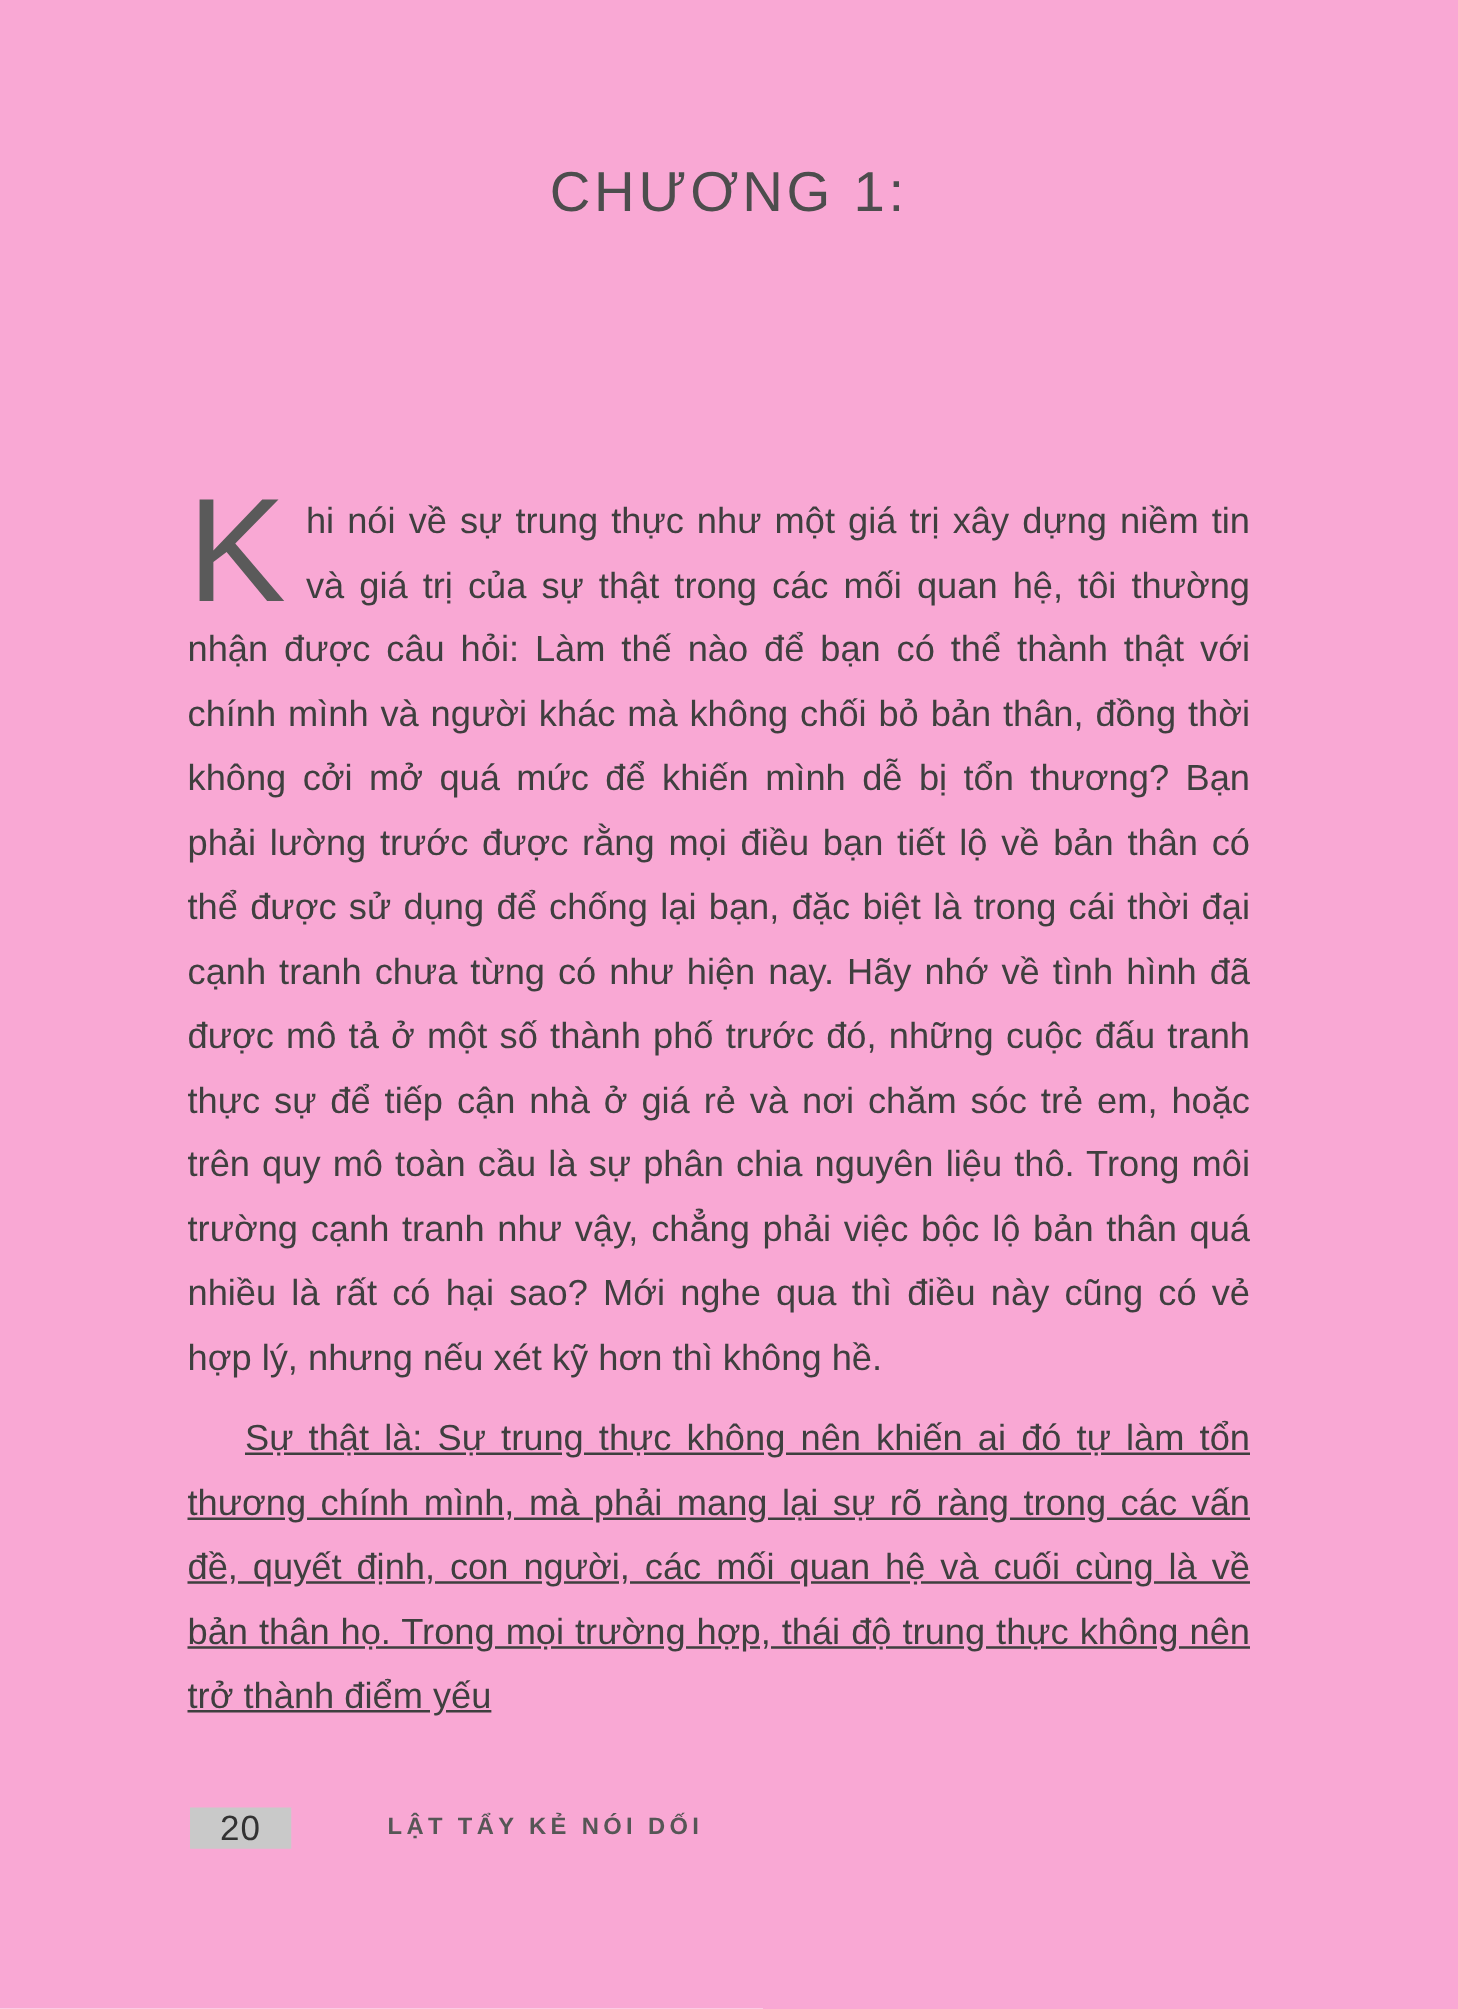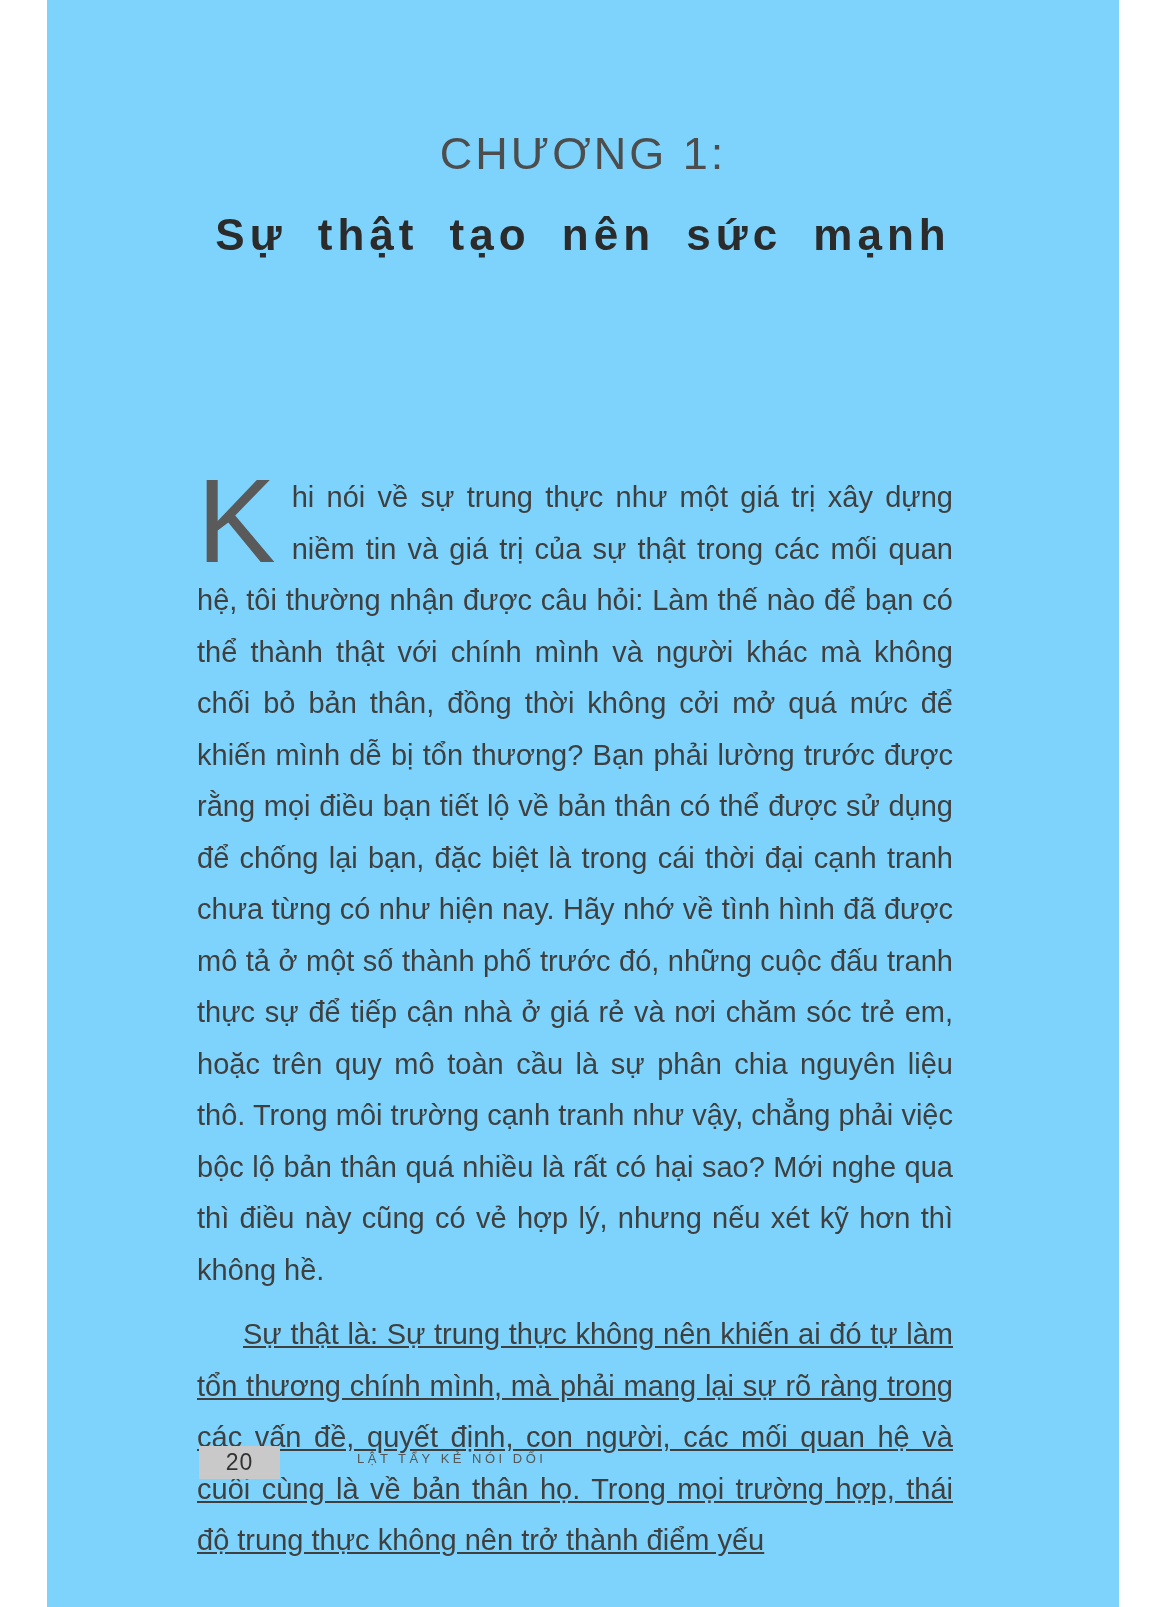--- a/index.html
+++ b/index.html
@@ -3,24 +3,24 @@
 <meta charset="utf-8">
 <style>
   * { margin: 0; padding: 0; box-sizing: border-box; }
 
   html, body {
     background: #ffffff;
   }
 
   .page {
     position: relative;
-    width: 1072px;
+    width: 1166px;
     height: 1607px;
     margin: 0 auto;
-    background: #7dd3fc;
+    background: #f9a8d4;
     font-family: "Liberation Sans", "DejaVu Sans", sans-serif;
     overflow: hidden;
   }
 
   
   .chapter-header {
     padding-top: 128px;
     text-align: center;
   }
 
@@ -78,43 +78,42 @@
   .page-num-box {
     position: absolute;
     left: 152px;
     top: 0;
     width: 81px;
     height: 33px;
     background: #c9c9c9;
     display: flex;
     align-items: center;
     justify-content: center;
-    font-size: 23px;
+    font-size: 28px;
     color: #333333;
     letter-spacing: 1px;
   }
 
   .book-title {
     position: absolute;
     left: 310px;
     top: 5px;
-    font-size: 13px;
-    font-weight: 400;
+    font-size: 19px;
+    font-weight: 700;
     letter-spacing: 3.5px;
     color: #565656;
   }
 </style>
 </head>
 <body>
 
 <div class="page">
 
   <header class="chapter-header">
     <div class="chapter-label">CHƯƠNG 1:</div>
-    <h1 class="chapter-title">Sự thật tạo nên sức mạnh</h1>
   </header>
 
   <main class="body-text">
     <p class="para para-first">
       <span class="dropcap">K</span><span>hi nói về sự trung thực như một giá trị xây dựng niềm tin và giá trị của sự thật trong các mối quan hệ, tôi thường nhận được câu hỏi: Làm thế nào để bạn có thể thành thật với chính mình và người khác mà không chối bỏ bản thân, đồng thời không cởi mở quá mức để khiến mình dễ bị tổn thương? Bạn phải lường trước được rằng mọi điều bạn tiết lộ về bản thân có thể được sử dụng để chống lại bạn, đặc biệt là trong cái thời đại cạnh tranh chưa từng có như hiện nay. Hãy nhớ về tình hình đã được mô tả ở một số thành phố trước đó, những cuộc đấu tranh thực sự để tiếp cận nhà ở giá rẻ và nơi chăm sóc trẻ em, hoặc trên quy mô toàn cầu là sự phân chia nguyên liệu thô. Trong môi trường cạnh tranh như vậy, chẳng phải việc bộc lộ bản thân quá nhiều là rất có hại sao? Mới nghe qua thì điều này cũng có vẻ hợp lý, nhưng nếu xét kỹ hơn thì không hề.</span>
     </p>
     <p class="para para-indent">Sự thật là: Sự trung thực không nên khiến ai đó tự làm tổn thương chính mình, mà phải mang lại sự rõ ràng trong các vấn đề, quyết định, con người, các mối quan hệ và cuối cùng là về bản thân họ. Trong mọi trường hợp, thái độ trung thực không nên trở thành điểm yếu</p>
   </main>
 
   <footer class="page-footer">

